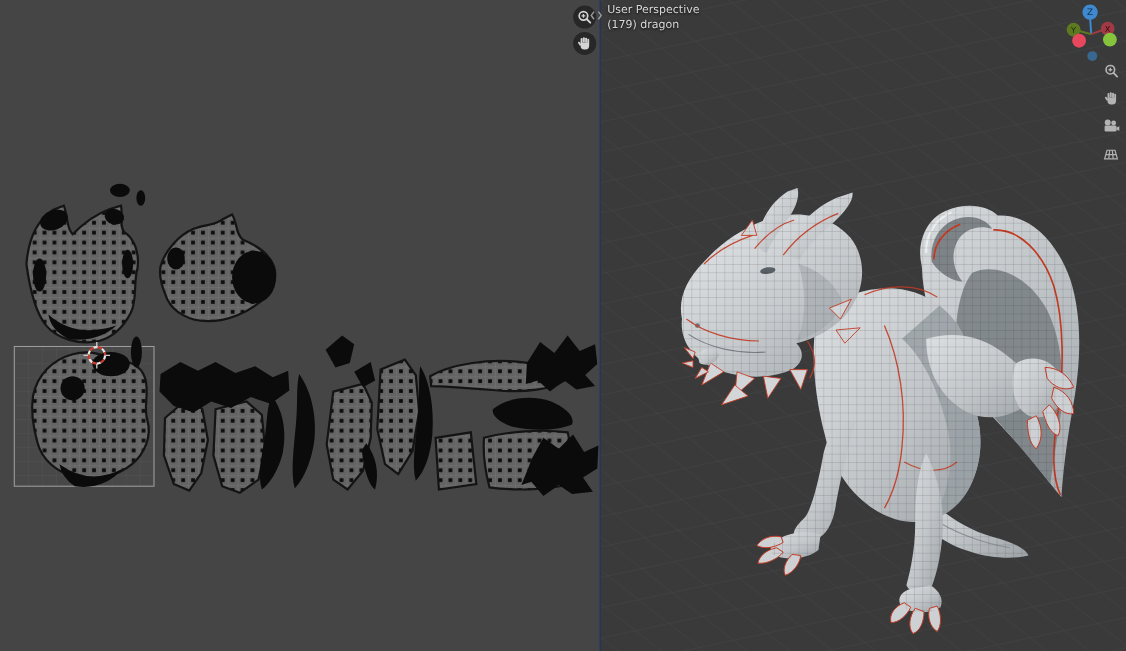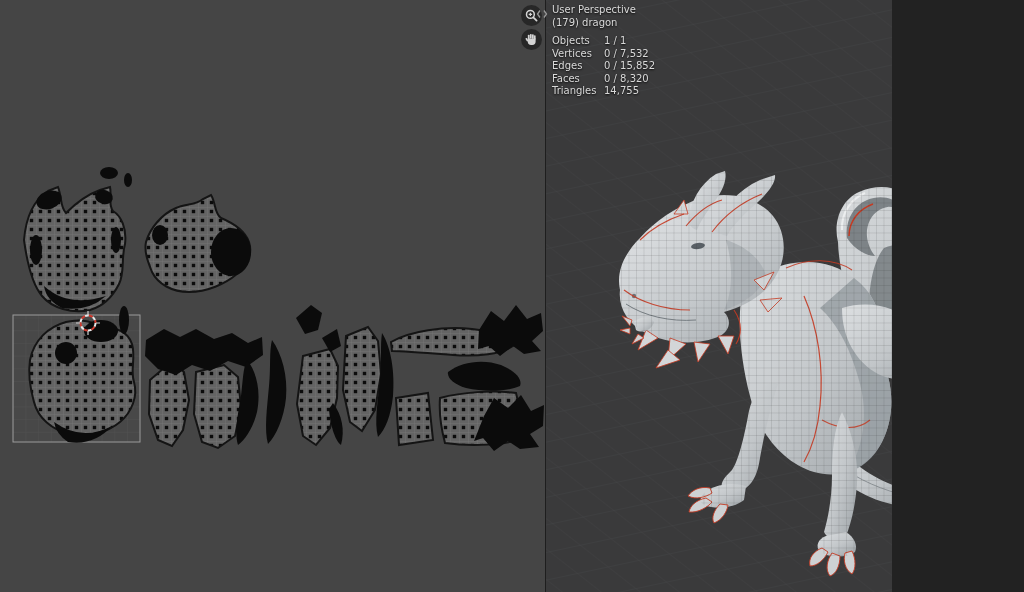--- a/index.html
+++ b/index.html
@@ -1,16 +1,16 @@
 <!DOCTYPE html>
 <html><head>
 <meta charset="utf-8">
 <style>
   html,body{margin:0;padding:0;background:#222;}
-  .app{position:relative;width:892px;height:592px;overflow:hidden;
+  .app{position:relative;width:1024px;height:592px;overflow:hidden;
        font-family:"DejaVu Sans","Liberation Sans",sans-serif;
        display:flex;background:#1d4ed8;}
   
   .uv-panel{position:relative;width:545px;height:592px;background:#454545;flex:none;}
   .uv-svg{position:absolute;left:0;top:0;}
   .uv-tools{position:absolute;top:5px;right:3px;display:flex;flex-direction:column;gap:3px;}
   .tool-btn{width:21px;height:21px;border-radius:50%;background:rgba(34,34,34,.85);
             border:none;padding:0;display:flex;align-items:center;justify-content:center;cursor:pointer;}
   .tool-btn svg{display:block;}
   .divider{width:1px;height:592px;background:#1e1e1e;flex:none;}
@@ -269,32 +269,20 @@
 
         <g clip-path="url(#dclip)">
           <rect x="60" y="150" width="400" height="440" fill="url(#wire)"></rect>
         </g>
       </g>
     </svg>
 
     <div class="overlay">
       <div>User Perspective</div>
       <div>(179) dragon</div>
-      <div class="stat-rows">
-        <span>Objects</span>
-        <span>1 / 1</span>
-        <span>Vertices</span>
-        <span>0 / 7,532</span>
-        <span>Edges</span>
-        <span>0 / 15,852</span>
-        <span>Faces</span>
-        <span>0 / 8,320</span>
-        <span>Triangles</span>
-        <span>14,755</span>
-      </div>
     </div>
 
     <div class="gizmo">
       <svg width="48" height="60" viewBox="0 0 48 60">
         <g stroke-width="1.8" fill="none">
           <path d="M24 31 L23 16" stroke="#3e89cf"></path>
           <path d="M24 31 L12 28" stroke="#5e7a20"></path>
           <path d="M24 31 L35 27" stroke="#a03a44"></path>
         </g>
         <circle cx="23" cy="11" r="7" fill="#3e89cf"></circle>

